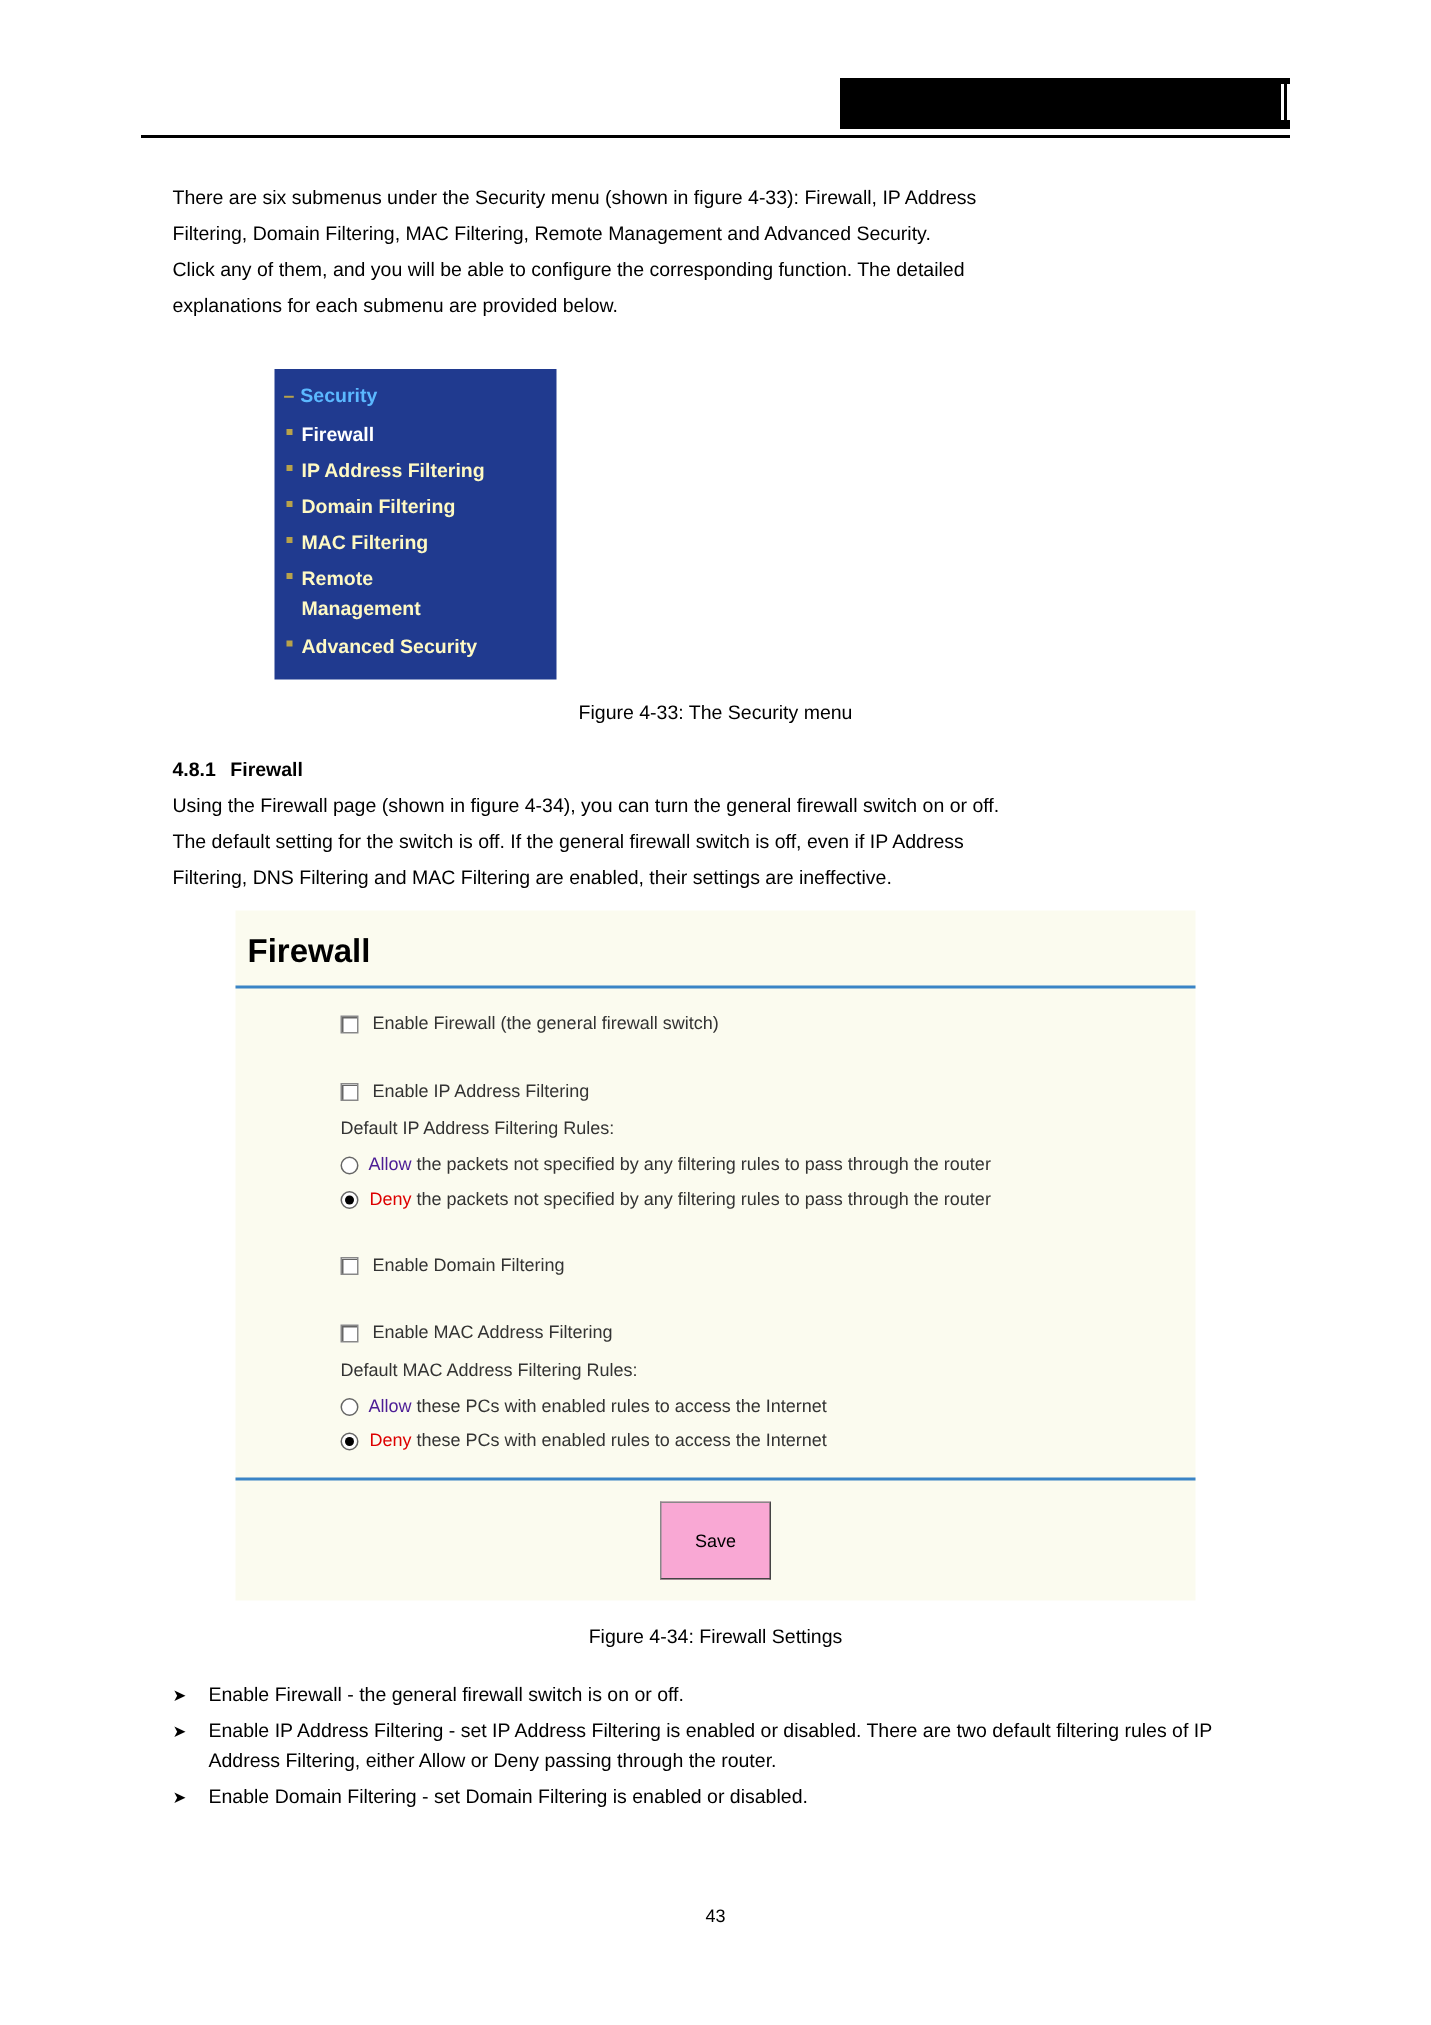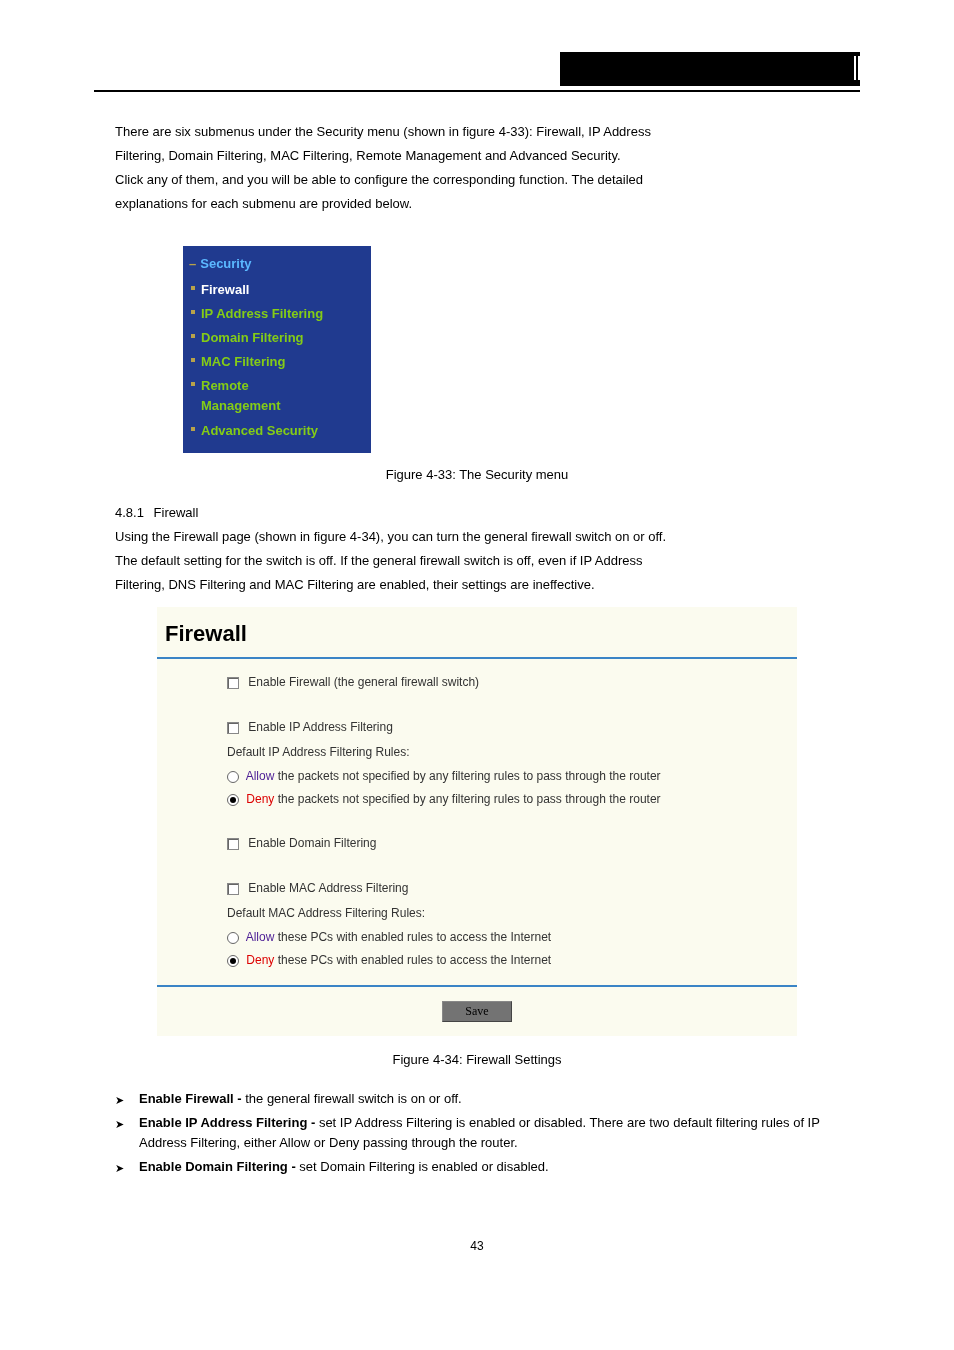--- a/index.html
+++ b/index.html
@@ -10,45 +10,45 @@
 .topbar .blackbox::after{content:"";position:absolute;right:4px;top:4px;width:2px;height:24px;background:#fff;box-shadow:4px 0 0 #fff}
 .topbar .product{position:absolute;left:0;bottom:0;font-size:13px;color:#fff}
 .hr{height:2px;background:#000;margin:0 94px}
 
 .content{margin:30px 115px 0 115px;line-height:1.55}
 .content p{margin:0 0 4px 0}
 
 .navcard{width:180px;margin:31px 0 12px 68px;background:#203a8f;padding:6px 4px 10px 4px;font-weight:bold;font-size:13px}
 .navcard .hdr{color:#5bb8ff;padding:2px 0 4px 2px}
 .navcard .hdr .dash{color:#b8a24a;margin-right:4px}
-.navcard .item{padding:2px 0 2px 14px;color:#84cc16;position:relative}
+.navcard .item{padding:2px 0 2px 14px;color:#fef9c3;position:relative}
 .navcard .item.active{color:#fff}
 .navcard .item::before{content:"";position:absolute;left:4px;top:8px;width:4px;height:4px;background:#b8a24a;border-radius:0}
 .figcap{text-align:center;margin:8px 0 18px 0}
-.sect-num{font-weight:normal}
+.sect-num{font-weight:bold}
 
 .panel{background:#fbfbef;margin:12px 0 14px 42px;width:640px;padding:10px 0 14px 0}
 .panel-title{font-size:22px;font-weight:bold;margin:0 0 6px 8px}
 .panel-hr{height:2px;background:#3a84c6;margin:0 0 14px 0}
 .panel-body{padding:0 0 0 70px;font-size:12px;color:#333}
 .row{margin:4px 0}
 .row.gap{margin-top:26px}
 .cb{appearance:none;-webkit-appearance:none;width:12px;height:12px;border:1px solid #888;background:#fff;margin:0 6px 0 0;vertical-align:middle;display:inline-block;box-shadow:inset 1px 1px 0 #666}
 .rb{appearance:none;-webkit-appearance:none;width:12px;height:12px;border:1px solid #666;border-radius:50%;background:#fff;margin:0 4px 0 0;vertical-align:middle;display:inline-block;position:relative}
 .rb:checked::after{content:"";position:absolute;left:2px;top:2px;width:6px;height:6px;background:#000;border-radius:50%}
 .allow{color:#4c1d95}
 .deny{color:#d00}
 .subhdr{margin:6px 0 6px 0}
 .panel-footer{text-align:center;margin-top:12px}
-.savebtn{display:inline-block;background:#737373;border:1px solid #888;border-right-color:#444;border-bottom-color:#444;padding:2px 22px;font-size:12px;font-family:Liberation Serif, serif}
+.savebtn{display:inline-block;background:#f9a8d4;border:1px solid #888;border-right-color:#444;border-bottom-color:#444;padding:18px 22px;font-size:12px;font-family:Liberation Sans, sans-serif}
 
 .blist{margin:10px 0 0 0;padding:0;list-style:none}
 .blist li{position:relative;padding:0 0 4px 24px}
 .blist li .chev{position:absolute;left:0;top:3px;font-size:11px;color:#000}
-.blist .term{font-weight:bold}
+.blist .term{font-weight:normal}
 .pagenum{text-align:center;margin-top:56px;font-size:12px}
 </style>
 </head>
 <body>
 
 <div class="page">
 
   <div class="topbar">
     <span class="product">TL-WR541G/TL-WR542G</span>
     <div class="blackbox"></div>

